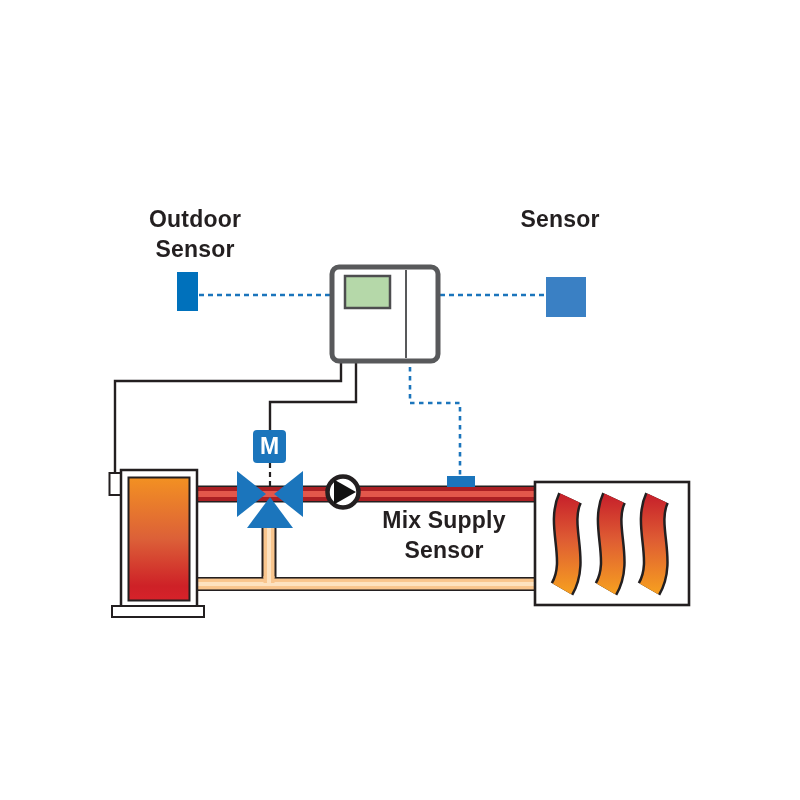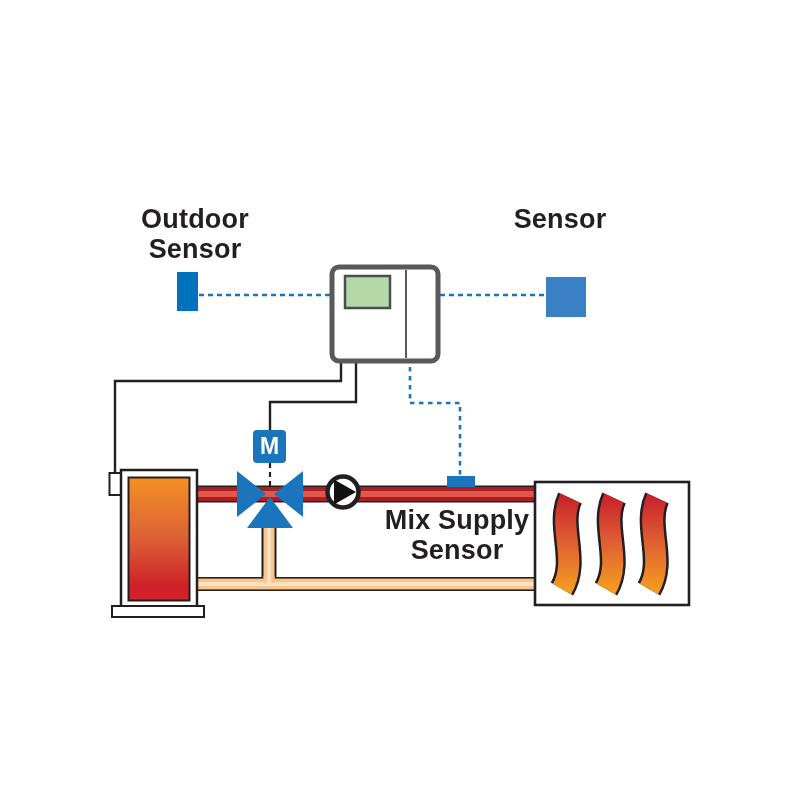--- a/index.html
+++ b/index.html
@@ -1,20 +1,20 @@
 <!DOCTYPE html>
 <html><head>
 <meta charset="utf-8">
 <style>
   html,body{margin:0;padding:0;background:#ffffff;}
   .stage{position:relative;width:800px;height:800px;background:#ffffff;overflow:hidden;
          font-family:"Liberation Sans","DejaVu Sans",sans-serif;}
   svg{position:absolute;left:0;top:0;}
   .label{position:absolute;font-weight:bold;color:#231F20;text-align:center;
-         font-size:27px;line-height:30px;letter-spacing:0.2px;}
+         font-size:23px;line-height:30px;letter-spacing:0.2px;}
   .label span{display:block;}
   .m-label{position:absolute;left:253px;top:430px;width:33px;height:33px;
            color:#ffffff;font-weight:bold;font-size:23px;line-height:33px;text-align:center;}
 </style>
 </head>
 <body>
 
 <div class="stage">
 
   <svg width="800" height="800" viewBox="0 0 800 800">
@@ -120,20 +120,20 @@
 
   <div class="label" style="left:85px;top:204px;width:220px;">
     <span>Outdoor</span>
     <span>Sensor</span>
   </div>
 
   <div class="label" style="left:450px;top:204px;width:220px;">
     <span>Sensor</span>
   </div>
 
-  <div class="label" style="left:347px;top:505px;width:220px;text-align:center;">
+  <div class="label" style="left:334px;top:505px;width:220px;text-align:center;">
     <span>Mix Supply</span>
     <span>Sensor</span>
   </div>
 
   <div class="m-label">M</div>
 
 </div>
 
 </body></html>

